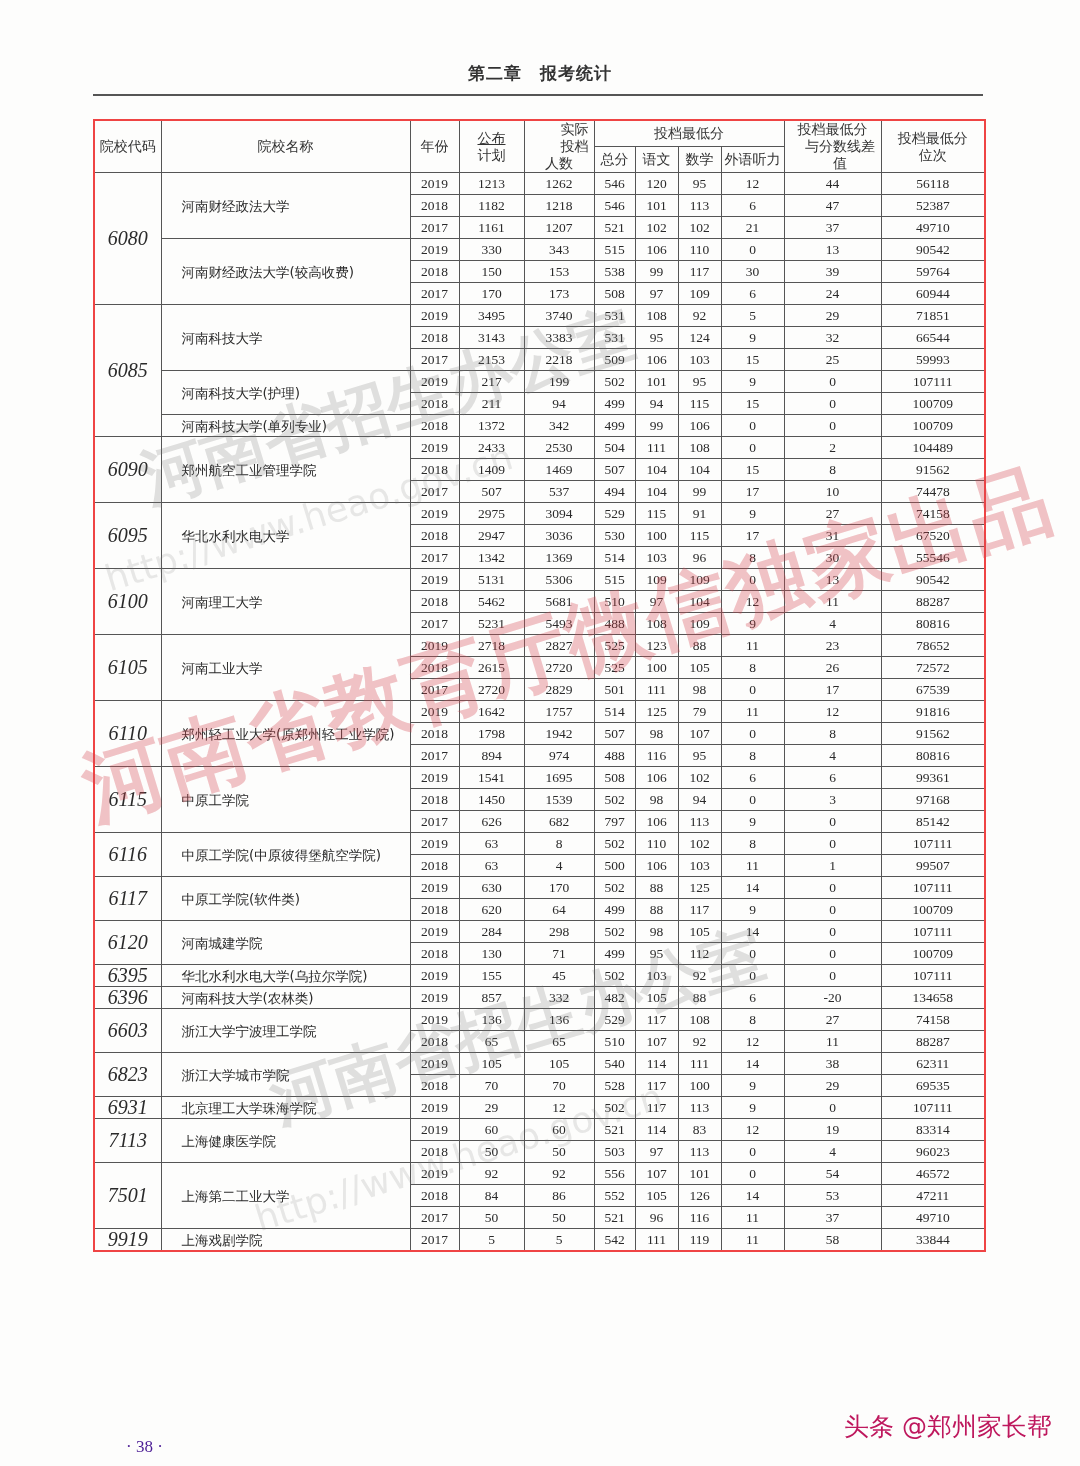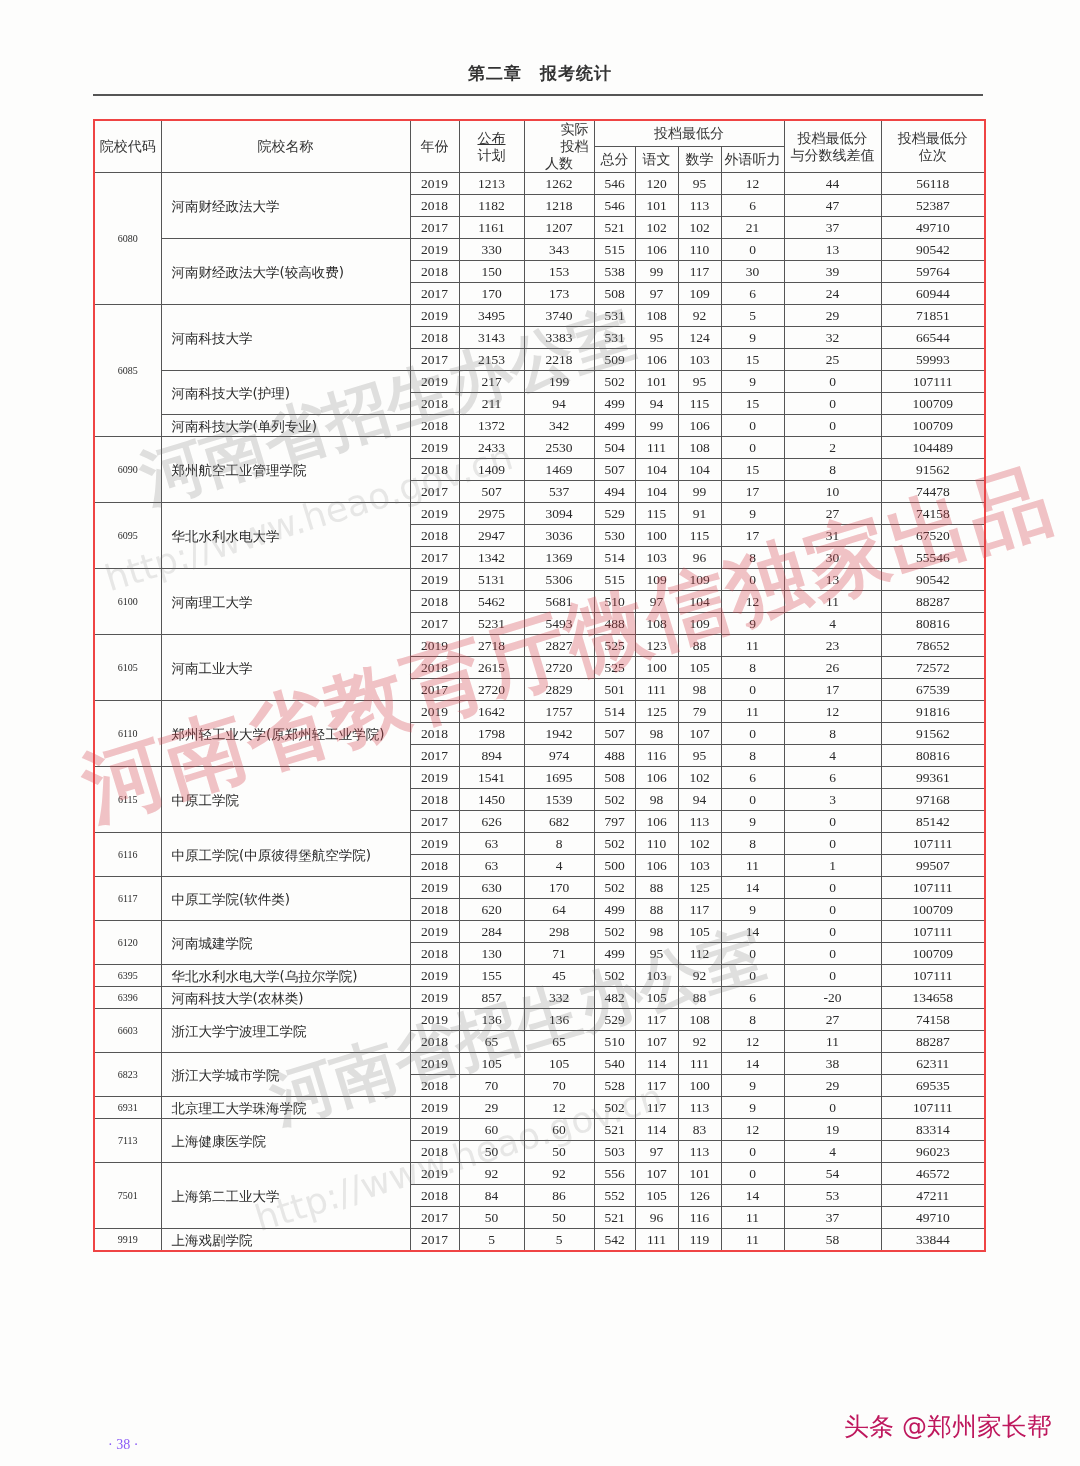--- a/index.html
+++ b/index.html
@@ -22,22 +22,22 @@
     border:2px solid #ef4444;
   }
   table.data td, table.data th {
     border:1px solid #555; text-align:center; padding:0;
     font-size:13.5px; font-weight:normal; line-height:21px; height:21px;
     font-family: "Liberation Serif", "DejaVu Serif", serif;
   }
   table.data th {
     font-size:14px; line-height:17px; font-family:"DejaVu Sans", sans-serif; color:#333;
   }
-  table.data td.name { text-align:left; padding-left:10px; font-family:"DejaVu Sans", sans-serif; font-size:13.5px; line-height:18px; }
-  table.data td.code { font-size:10px; }
+  table.data td.name { text-align:left; padding-left:20px; font-family:"DejaVu Sans", sans-serif; font-size:13.5px; line-height:18px; }
+  table.data td.code { font-size:20px;font-style:italic; }
   .watermark {
     position:absolute; pointer-events:none; font-weight:bold; white-space:nowrap;
     font-family:"DejaVu Sans", sans-serif;
   }
   .wm-red {
     left:70px; top:740px; font-size:82px; color:rgba(214,70,80,0.32);
     transform:rotate(-17deg); transform-origin:left top; letter-spacing:2px;
   }
   .wm-gray1 {
     left:130px; top:440px; font-size:64px; color:rgba(120,120,120,0.22);
@@ -49,21 +49,21 @@
   }
   .wm-gray2 {
     left:260px; top:1060px; font-size:64px; color:rgba(120,120,120,0.22);
     transform:rotate(-17deg); transform-origin:left top;
   }
   .wm-gray2b {
     left:250px; top:1200px; font-size:36px; color:rgba(120,120,120,0.16);
     transform:rotate(-17deg); transform-origin:left top; font-weight:normal;
   }
   .page-number {
-    position:absolute; left:108px; top:1437px; font-size:14px; color:#8b5cf6;
+    position:absolute; left:126px; top:1437px; font-size:17px; color:#4c1d95;
     font-family:"Liberation Serif", serif;
   }
   .credit {
     position:absolute; right:28px; top:1410px; font-size:25px; color:#be185d;
     font-family:"DejaVu Sans", sans-serif;
     text-shadow: 0 0 2px #fff, 0 0 3px #fff;
   }
 </style>
 </head>
 <body>
@@ -96,21 +96,21 @@
           <span style="display: block; text-decoration: underline;">公布</span>
           <span style="display: block;">计划</span>
         </th>
         <th rowspan="2">
           <span style="display: block; margin-left: 31px;">实际投档</span>
           <span style="display: block;">人数</span>
         </th>
         <th colspan="4">投档最低分</th>
         <th rowspan="2">
           <span style="display: block;">投档最低分</span>
-          <span style="display: block;">与分数线差值</span>
+          <span style="display: block; padding-left: 15px;">与分数线差值</span>
         </th>
         <th rowspan="2">
           <span style="display: block;">投档最低分</span>
           <span style="display: block;">位次</span>
         </th>
       </tr>
       <tr style="height: 20px;">
         <th>总分</th>
         <th>语文</th>
         <th>数学</th>

